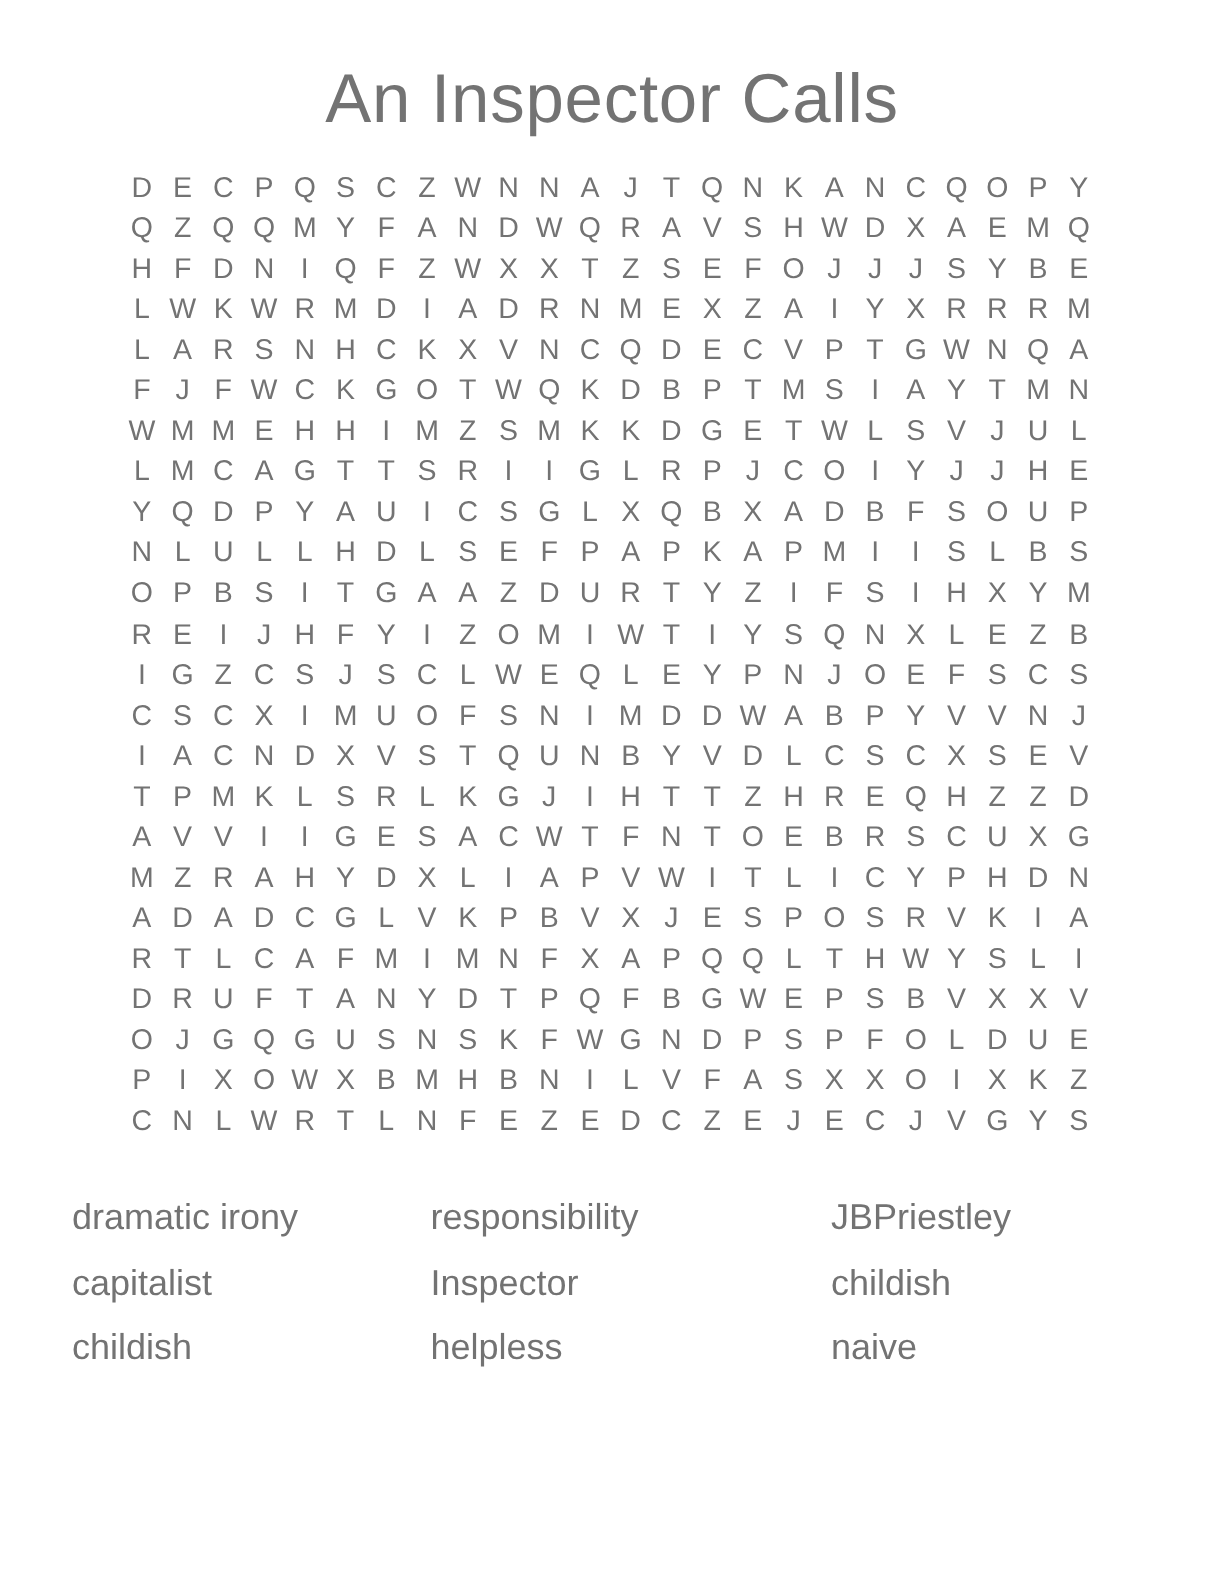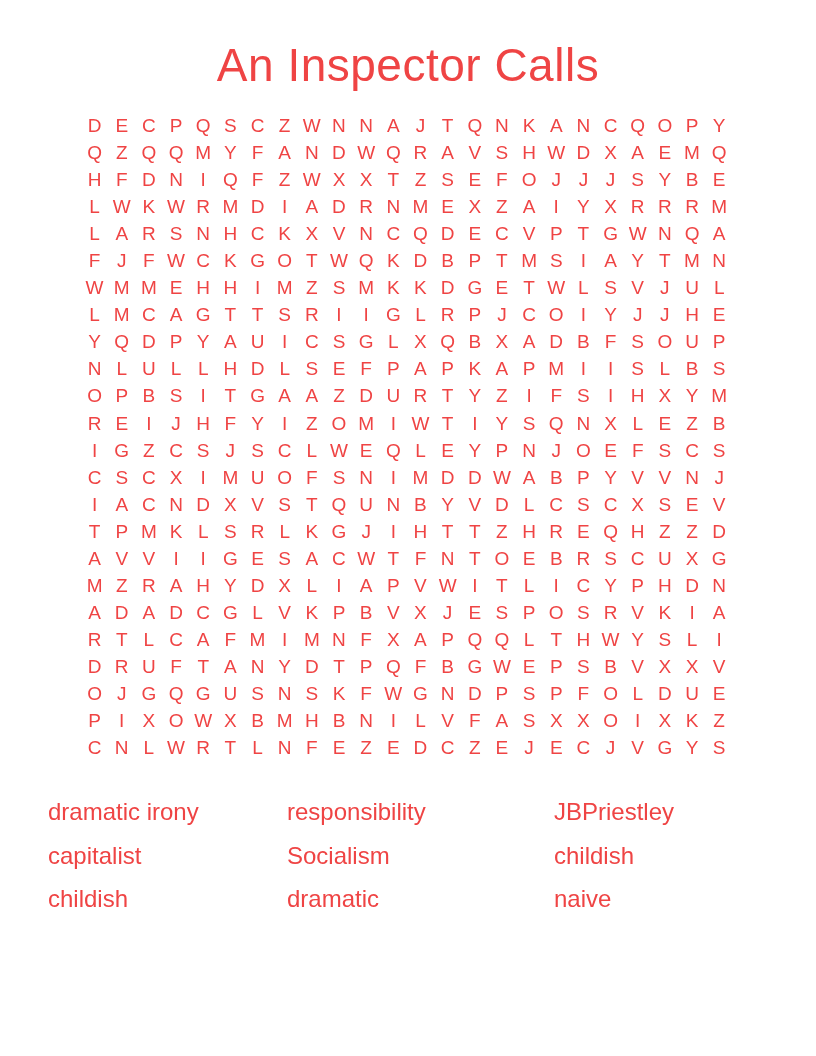--- a/index.html
+++ b/index.html
@@ -1,21 +1,21 @@
 <!DOCTYPE html>
 <html><head>
 <meta charset="utf-8">
 <style>
   html, body { margin: 0; padding: 0; }
   .page {
     position: relative;
     width: 816px;
     height: 1056px;
     background: #ffffff;
-    color: #ef4444;
+    color: #737373;
     font-family: "Liberation Sans", sans-serif;
     overflow: hidden;
   }
   .title {
     position: absolute;
     top: 35px;
     left: 0;
     width: 100%;
     margin: 0;
     text-align: center;
@@ -635,22 +635,22 @@
       <span class="cell">S</span>
     </div>
   <div class="wordlist">
       <div class="word-col col-0">
         <div class="word">dramatic irony</div>
         <div class="word">capitalist</div>
         <div class="word">childish</div>
       </div>
       <div class="word-col col-1">
         <div class="word">responsibility</div>
-        <div class="word">Socialism</div>
-        <div class="word">dramatic</div>
+        <div class="word">Inspector</div>
+        <div class="word">helpless</div>
       </div>
       <div class="word-col col-2">
         <div class="word">JBPriestley</div>
         <div class="word">childish</div>
         <div class="word">naive</div>
       </div>
     </div>
 </div>
 
 </body></html>

